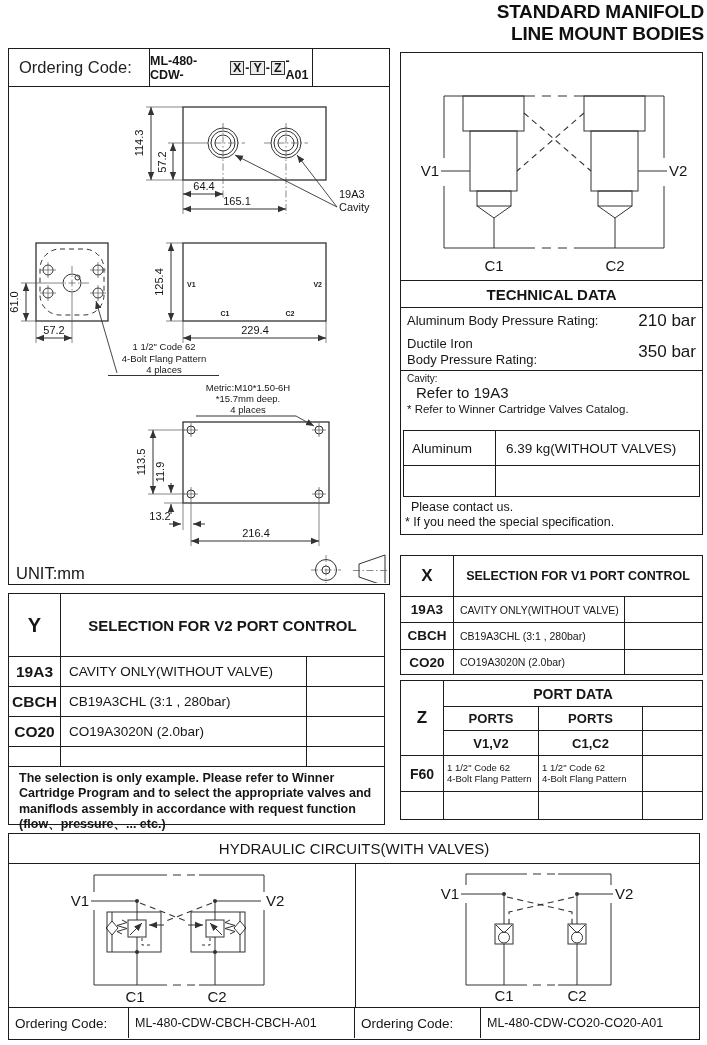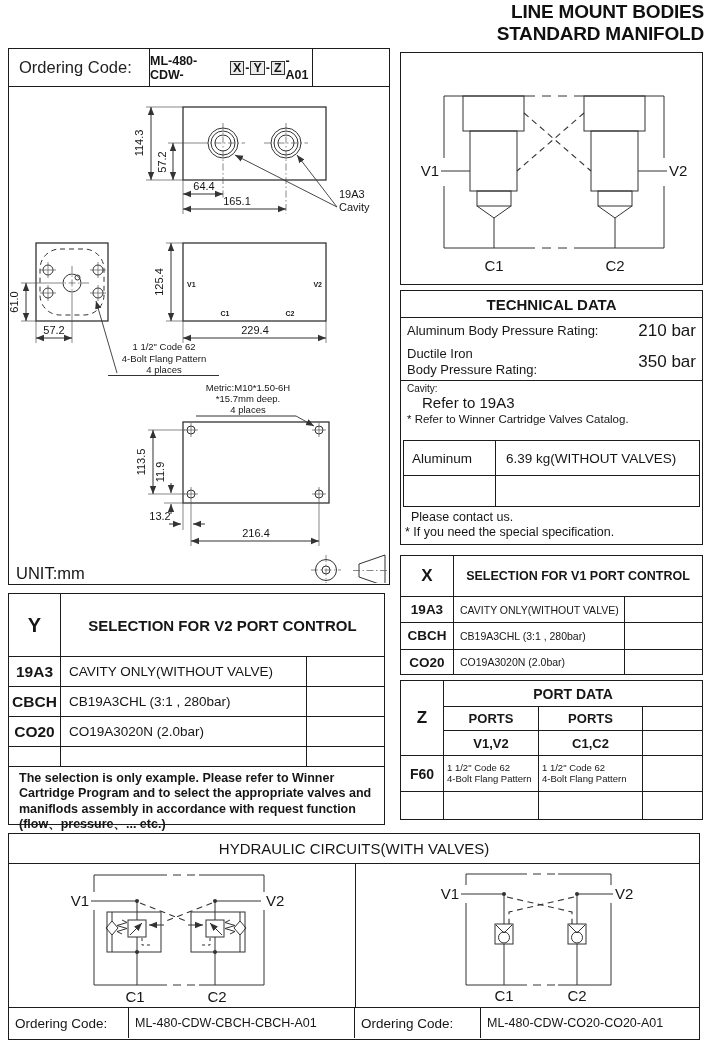--- a/index.html
+++ b/index.html
@@ -57,22 +57,22 @@
       <marker id="ae" markerWidth="9" markerHeight="8" refX="8" refY="4" orient="auto" markerUnits="userSpaceOnUse">
         <path d="M0,0.8 L8,4 L0,7.2 Z" fill="#333"></path>
       </marker>
       <marker id="as" markerWidth="9" markerHeight="8" refX="0" refY="4" orient="auto" markerUnits="userSpaceOnUse">
         <path d="M8,0.8 L0,4 L8,7.2 Z" fill="#333"></path>
       </marker>
     </defs>
   </svg>
 
   <div class="title">
+    <div>STANDARD MANIFOLD</div>
     <div>LINE MOUNT BODIES</div>
-    <div>STANDARD MANIFOLD</div>
   </div>
 
   <div class="box" style="left:8px;top:48px;width:382px;height:537px;">
     <div class="ostrip">
       <div class="olabel">Ordering Code:</div>
       <div class="ocode">
         <span>ML-480-CDW-</span>
           <span class="lbox">X</span>
           <span>-</span>
           <span class="lbox">Y</span>
@@ -241,36 +241,36 @@
       </g>
       <path d="M40,118 H69 M237,118 H266" class="tl" stroke-width="1.2"></path>
       <path d="M123,60 L190,118 M183,60 L116,118" class="dsh"></path>
       <text class="big" text-anchor="end" x="38" y="123">V1</text>
       <text class="big" x="268" y="123">V2</text>
       <text class="big" text-anchor="middle" x="93" y="218">C1</text>
       <text class="big" text-anchor="middle" x="214" y="218">C2</text>
     </svg>
   </div>
 
-  <div class="box" style="left:400px;top:290px;width:303px;height:255px;">
+  <div class="box" style="left:400px;top:280px;width:303px;height:255px;">
     <div class="ttitle">TECHNICAL DATA</div>
     <div class="trow" style="height:26px;">
       <div class="tlabel">Aluminum Body Pressure Rating:</div>
       <div class="tvalue">210 bar</div>
     </div>
     <div class="trow bb" style="height:37px;border-bottom-width:1.3px;border-bottom-style:solid;border-bottom-color:#1c1c1c;">
       <div class="tlabel">
         <span style="display:block;">Ductile Iron</span>
         <span style="display:block;">Body Pressure Rating:</span>
       </div>
       <div class="tvalue">350 bar</div>
     </div>
     <div style="height:59px;padding:2px 6px;box-sizing:border-box;">
       <div style="font-size:10px;">Cavity:</div>
-      <div style="font-size:15px;margin-left:15px;">Refer to 19A3</div>
+      <div style="font-size:15px;margin-left:9px;">Refer to 19A3</div>
       <div style="font-size:11.5px;margin-top:2px;">* Refer to Winner Cartridge Valves Catalog.</div>
     </div>
     <div class="wtable">
       <div class="row" style="height:34px;">
         <div class="cell br" style="width:92px;padding-left:8px;font-size:13.5px;">Aluminum</div>
         <div class="cell" style="flex:1;padding-left:10px;font-size:13.5px;">6.39  kg(WITHOUT VALVES)</div>
       </div>
       <div class="row bt" style="height:31px;">
         <div class="cell br" style="width:92px;"></div>
         <div class="cell" style="flex:1;"></div>

